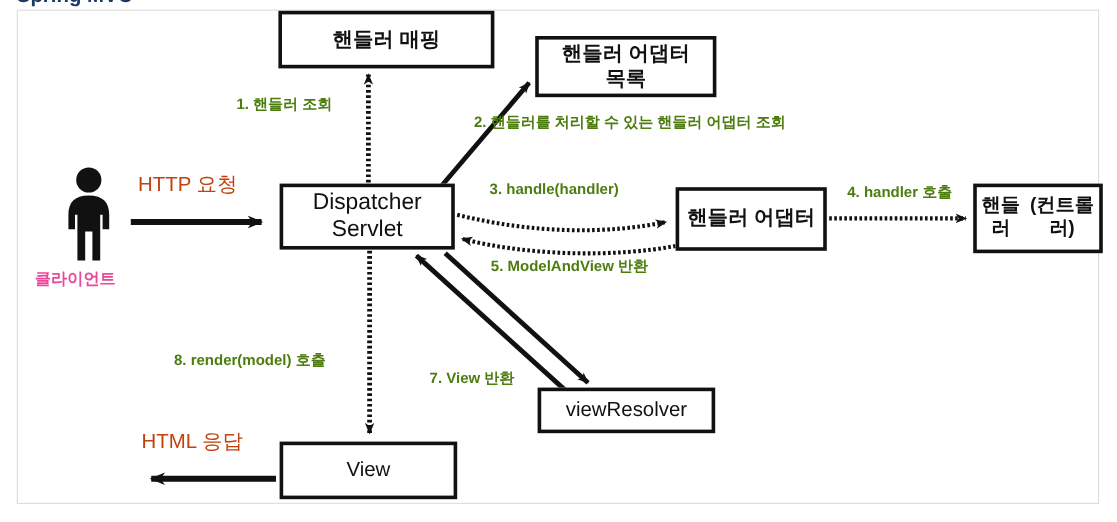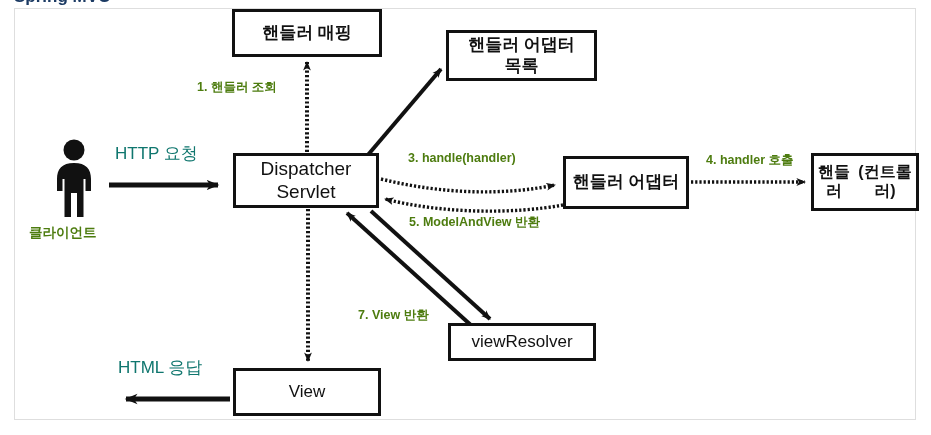--- a/index.html
+++ b/index.html
@@ -67,25 +67,25 @@
     position: absolute;
     color: #4d7c0f;
     font-weight: bold;
     font-size: 12.5px;
     white-space: nowrap;
     z-index: 4;
   }
   .label.big {
     font-size: 17px;
     font-weight: normal;
-    color: #0f766e;
+    color: #c2410c;
   }
   .actor-label {
     position: absolute;
-    color: #4d7c0f;
+    color: #ec4899;
     font-weight: bold;
     font-size: 13.5px;
     white-space: nowrap;
     z-index: 4;
   }
   #actor-icon {
     position: absolute;
     left: 33px;
     top: 130px;
     width: 52px;
@@ -154,21 +154,21 @@
         <line x1="215" y1="390" x2="111" y2="390" stroke="#111111" stroke-width="5" marker-end="url(#arrowFilledThick)"></line>
       </g>
     </svg>
 
     <svg id="actor-icon" viewBox="0 0 52 80">
       <circle cx="26" cy="11" r="10.5" fill="#111111"></circle>
       <path d="M26,24 C14,24 9,30 9,40 L9,52 L14.5,52 L14.5,40 L16.5,40 L16.5,78 L23,78 L23,54 L29,54 L29,78 L35.5,78 L35.5,40 L37.5,40 L37.5,52 L43,52 L43,40 C43,30 38,24 26,24 Z" fill="#111111"></path>
     </svg>
     <div class="actor-label" style="left:14px; top:215px;">클라이언트</div>
 
-    <div class="node" style="left:217px; top:0px; width:150px; height:48px;">
+    <div class="node" style="left:217px; top:0px; width:180px; height:48px;">
       <span>핸들러 매핑</span>
     </div>
 
     <div class="node" style="left:431px; top:21px; width:151px; height:51px; flex-direction:column;">
       <span>핸들러 어댑터</span>
       <span>목록</span>
     </div>
 
     <div class="node" style="left:218px; top:144px; width:146px; height:55px; flex-direction:column; font-size:19px; font-weight:normal;">
       <span>Dispatcher</span>
@@ -187,20 +187,22 @@
     <div class="node" style="left:433px; top:314px; width:148px; height:38px; font-size:17px; font-weight:normal;">
       <span>viewResolver</span>
     </div>
 
     <div class="node" style="left:218px; top:359px; width:148px; height:48px; font-size:17px; font-weight:normal;">
       <span>View</span>
     </div>
 
     <div class="label big" style="left:100px; top:133px;">HTTP 요청</div>
     <div class="label" style="left:182px; top:70px;">1. 핸들러 조회</div>
+    <div class="label" style="left:380px; top:85px;">2. 핸들러를 처리할 수 있는 핸들러 어댑터 조회</div>
     <div class="label" style="left:393px; top:142px;">3. handle(handler)</div>
     <div class="label" style="left:691px; top:143px;">4. handler 호출</div>
     <div class="label" style="left:394px; top:205px;">5. ModelAndView 반환</div>
     <div class="label" style="left:343px; top:298px;">7. View 반환</div>
+    <div class="label" style="left:130px; top:283px;">8. render(model) 호출</div>
     <div class="label big" style="left:103px; top:347px;">HTML 응답</div>
 
   </div>
 </div>
 
 </body></html>

